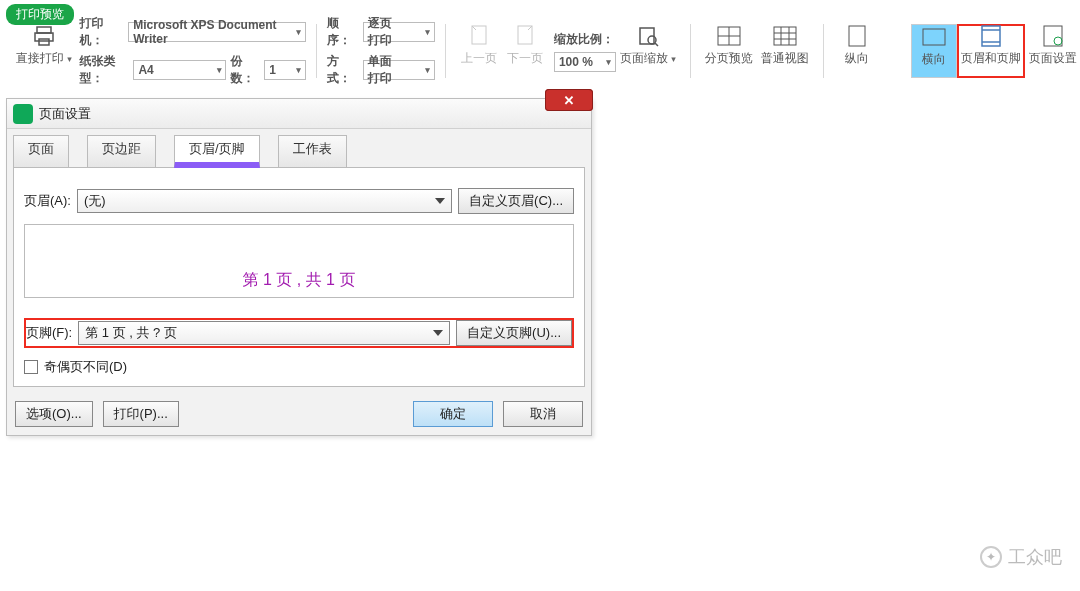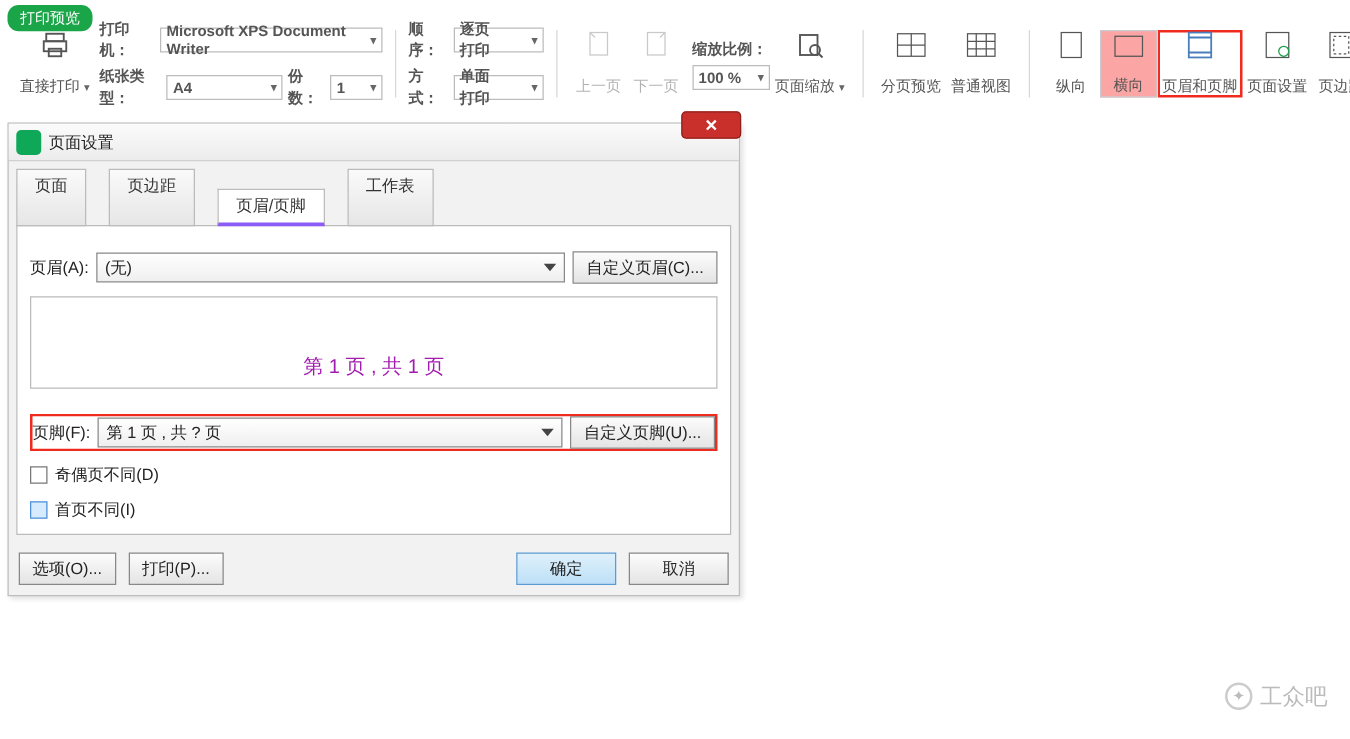--- a/index.html
+++ b/index.html
@@ -3,39 +3,39 @@
 <meta charset="utf-8">
 <style>
   * { box-sizing: border-box; font-family: "Microsoft YaHei", Arial, sans-serif; }
   body { margin:0; padding:0; width:1080px; height:591px; background:#fff; position:relative; font-size:13px; color:#222;}
   
   .badge{position:absolute;left:6px;top:4px;background:#1aa548;color:#fff;border-radius:9px;padding:2px 10px;font-size:12px;}
   
   .ribbon{position:absolute;left:0;top:22px;right:0;height:58px;display:flex;align-items:stretch;padding:2px 6px;}
   .rib-grp{display:flex;align-items:center;border-right:1px solid #d8d8d8;padding:0 10px;color:#555;}
   .rib-grp:last-child{border-right:none;}
-  .bigbtn{display:flex;flex-direction:column;align-items:center;justify-content:space-between;min-width:46px;height:54px;padding:0 4px;}
-  .bigbtn.sel{background:#fca5a5;border:1px solid #c8ccd0;}
+  .bigbtn{display:flex;flex-direction:column;align-items:center;justify-content:flex-start;min-width:46px;height:54px;padding:0 4px;}
+  .bigbtn.sel{background:#7dd3fc;border:1px solid #c8ccd0;margin-left:31px;}
   .bigbtn.red{box-shadow:0 0 0 2px #ef2b1f inset;}
   .bigbtn .lbl{font-size:12px;margin-top:2px;white-space:nowrap;}
   .ico{width:24px;height:24px;display:flex;align-items:center;justify-content:center;}
   .formrows{display:flex;flex-direction:column;gap:4px;font-weight:bold;}
   .fr{display:flex;align-items:center;gap:4px;font-size:12px;color:#555;}
   .sel-wide{width:190px;height:20px;border:1px solid #bcbcbc;background:#fff;font-size:12px;padding:0 4px;display:flex;align-items:center;justify-content:space-between;}
   .sel-med{width:80px;gap:24px;}
   .sel-sm{width:48px;}
   .caret{font-size:9px;color:#666;}
   
   .dialog{position:absolute;left:6px;top:98px;width:586px;border:1px solid #bdbdbd;background:#f2f2f2;box-shadow:2px 2px 4px rgba(0,0,0,0.12);}
   .dlg-title{height:30px;display:flex;align-items:center;padding:0 6px;background:linear-gradient(#fbfbfb,#ececec);border-bottom:1px solid #d0d0d0;position:relative;}
   .wps-ico{width:20px;height:20px;border-radius:4px;background:#0fa858;margin-right:6px;}
   .dlg-close{position:absolute;right:-2px;top:-10px;width:48px;height:22px;background:#c9302c;border-radius:4px;display:flex;align-items:center;justify-content:center;color:#fff;font-weight:bold;box-shadow:0 0 0 1px #8c1e1a inset;}
   .tabs{display:flex;gap:18px;padding:6px 6px 0 6px;}
   .tab{padding:4px 14px;border:1px solid #bbb;background:linear-gradient(#fafafa,#e6e6e6);font-size:13px;color:#333;}
-  .tab.active{background:#fff;border-bottom:3px solid #8b5cf6;position:relative;z-index:2;margin-top:16px;}
+  .tab.active{background:#fff;border-bottom:6px solid #8b5cf6;position:relative;z-index:2;}
   .panel{margin:0 6px 6px 6px;border:1px solid #bbb;background:#fff;padding:10px;margin-top:-1px;}
   .previewbox{border:1px solid #bbb;height:64px;display:flex;align-items:center;justify-content:center;color:#888;font-size:16px;}
   .row{display:flex;align-items:center;gap:6px;margin-top:10px;}
   .combo{flex:1;display:flex;align-items:center;justify-content:space-between;border:1px solid #888;background:linear-gradient(#fff,#efefef);height:24px;padding:0 6px;font-size:13px;}
   .combo .tri{border-left:5px solid transparent;border-right:5px solid transparent;border-top:6px solid #444;}
   .btn{height:26px;padding:0 10px;border:1px solid #888;background:linear-gradient(#fcfcfc,#e4e4e4);font-size:13px;display:flex;align-items:center;}
   .btn.primary{background:linear-gradient(#dff0fb,#bde0f7);border-color:#5a9bd4;}
   .previewfoot{border:1px solid #bbb;height:74px;margin-top:10px;display:flex;align-items:flex-end;justify-content:center;padding-bottom:6px;font-size:16px;color:#a21caf;}
   .hl{box-shadow:0 0 0 2px #ef2b1f inset;margin-top:20px;}
   .chkrow{display:flex;align-items:center;gap:6px;margin-top:10px;font-size:13px;}
@@ -251,24 +251,20 @@
         <span>第 1 页 , 共 ? 页</span>
           <span class="tri"></span>
       </div>
       <div class="btn">自定义页脚(U)...</div>
     </div>
 
     <div class="chkrow">
       <div class="chk"></div>
       <span>奇偶页不同(D)</span>
     </div>
-    <div class="chkrow">
-      <div class="chk blue"></div>
-      <span>首页不同(I)</span>
-    </div>
   </div>
 
   <div class="dlg-foot">
     <div class="btn">选项(O)...</div>
     <div class="btn">打印(P)...</div>
     <div class="spacer"></div>
     <div class="btn primary" style="width:80px;justify-content:center">确定</div>
     <div class="btn" style="width:80px;justify-content:center">取消</div>
   </div>
 </div>

